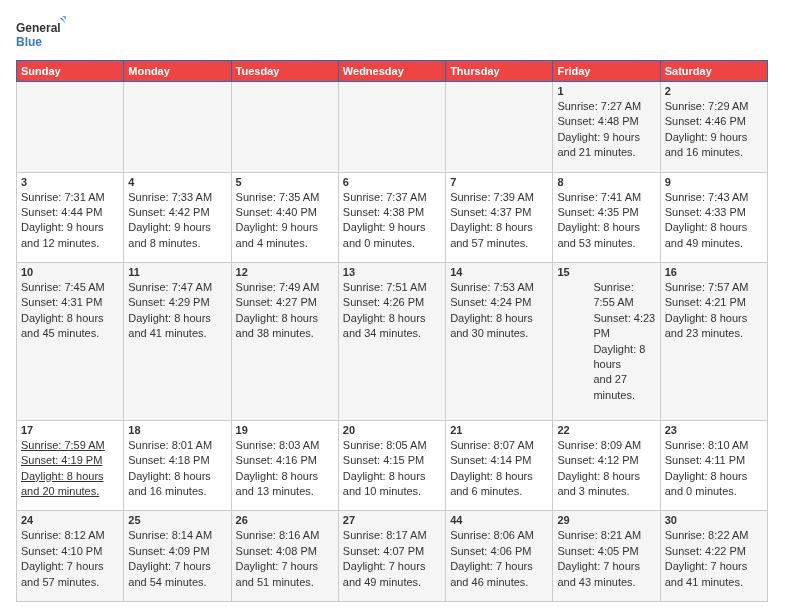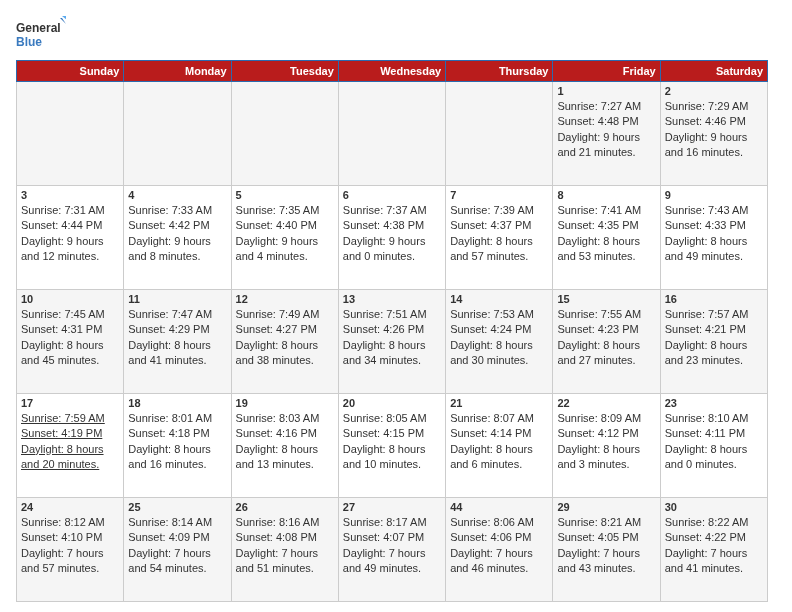--- a/index.html
+++ b/index.html
@@ -42,26 +42,26 @@
       color: #444;
     }
     .calendar {
       flex: 1;
       border: 1px solid #ccc;
       border-collapse: collapse;
       width: 100%;
       table-layout: fixed;
     }
     .calendar th {
-      background: #b91c1c;
+      background: #ef4444;
       color: #fff;
       font-size: 11px;
       font-weight: bold;
       padding: 4px 4px;
-      text-align: right;
+      text-align: left;
       border: 1px solid #2a6aaf;
     }
     .calendar td {
       border: 1px solid #ccc;
       vertical-align: top;
       padding: 3px 4px;
       font-size: 9.5px;
       color: #333;
       background: #fff;
       height: 78px;
@@ -222,21 +222,21 @@
           </td>
           <td>
             <span class="day-num">14</span>
             <div class="day-info" style="white-space: pre-line;">Sunrise: 7:53 AM
 Sunset: 4:24 PM
 Daylight: 8 hours
 and 30 minutes.</div>
           </td>
           <td>
             <span class="day-num">15</span>
-            <div class="day-info" style="white-space: pre-line;">Sunrise: 7:55 AM
+            <div class="day-info" style="white-space: pre-line; margin-left: 36px;">Sunrise: 7:55 AM
 Sunset: 4:23 PM
 Daylight: 8 hours
 and 27 minutes.</div>
           </td>
           <td>
             <span class="day-num">16</span>
             <div class="day-info" style="white-space: pre-line;">Sunrise: 7:57 AM
 Sunset: 4:21 PM
 Daylight: 8 hours
 and 23 minutes.</div>

